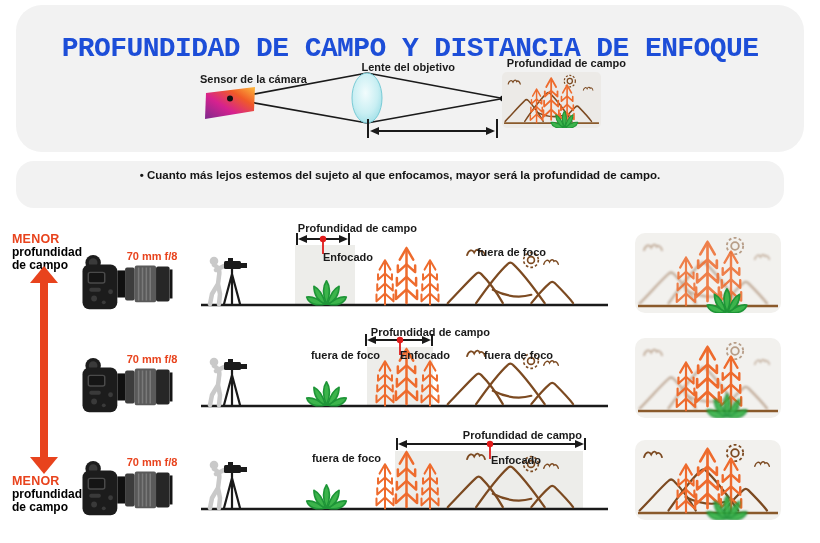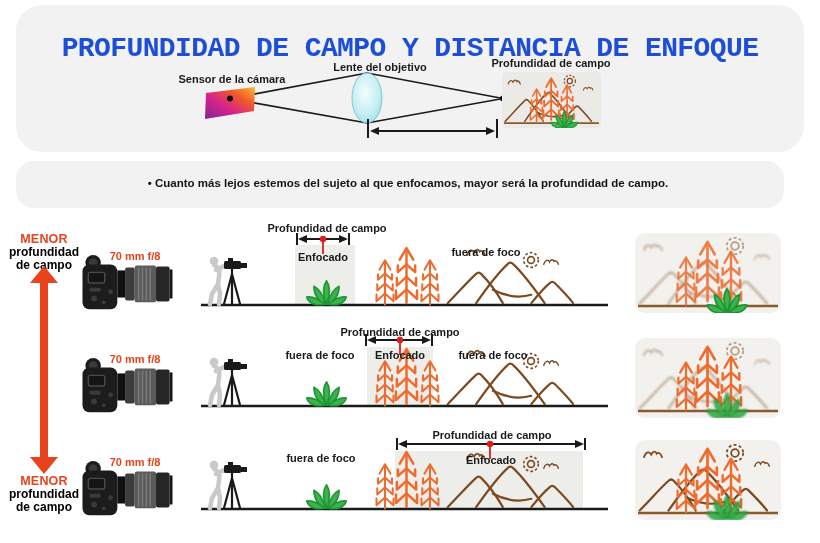--- a/index.html
+++ b/index.html
@@ -1,28 +1,28 @@
 <!DOCTYPE html>
 <html><head>
 <meta charset="utf-8">
 <style>
   html,body { margin:0; padding:0; background:#ffffff; }
   .page { position:relative; width:820px; height:543px; background:#ffffff;
           font-family:"Liberation Sans", sans-serif; overflow:hidden; }
   .panel { position:absolute; background:#F2F2F2; }
   .title { position:absolute; left:16px; top:14px; width:788px; text-align:center;
            font-size:28px; font-weight:700; letter-spacing:-0.6px; color:#1d4ed8;font-family:Liberation Mono, monospace; }
-  .lbl { position:absolute; text-align:center; color:#1a1a1a; font-weight:700;
+  .lbl { position:absolute; text-align:right; color:#1a1a1a; font-weight:700;
          font-size:11px; line-height:12px; white-space:nowrap; }
   .note { position:absolute; left:16px; width:768px; text-align:center;
           font-size:11.5px; font-weight:600; color:#141414; line-height:13px; }
-  .axis-block { position:absolute; left:4px; width:80px; text-align:center; line-height:13px; }
+  .axis-block { position:absolute; left:12px; width:80px; line-height:13px; }
   .axis-term { font-size:12.5px; font-weight:800; color:#E8431D; letter-spacing:0.2px; }
   .axis-sub { font-size:12px; font-weight:600; color:#000000; }
-  .cam-label { position:absolute; left:85px; width:100px; text-align:center;
+  .cam-label { position:absolute; left:102px; width:100px; text-align:center;
                font-size:11px; font-weight:700; color:#E8431D; }
   .band { position:absolute; background:#EDEDEA; }
   .card { position:absolute; background:#F2F1EE; border-radius:10px; overflow:hidden; }
   .mini-card { position:absolute; background:#ECEAE7; border-radius:5px; overflow:hidden; }
   svg.scene, svg.arrowsvg, svg.diag, svg.cam, svg.vaxis { position:absolute; display:block; }
   
   .card1 .g-mount, .card2 .g-mount { opacity:0.42; filter:blur(0.8px); }
   .card1 .g-sun,   .card2 .g-sun   { opacity:0.5;  filter:blur(0.6px); }
   .card1 .g-trees  { opacity:0.85; filter:blur(0.7px); }
   .card2 .g-plant  { opacity:0.92; filter:blur(0.8px); }
@@ -152,21 +152,21 @@
         <use href="#sym-tree" x="59" y="2" width="27" height="72"></use>
         <use href="#sym-tree" x="84" y="15" width="24" height="59"></use>
         </g>
       <g class="g-plant">
           <use href="#sym-plant" x="68" y="54" width="48" height="27"></use>
         </g>
     </svg>
   </div>
 
   <div class="panel" style="left:16px; top:161px; width:768px; height:47px; border-radius:18px;"></div>
-  <p class="note" style="top:169px; margin:8px;">• Cuanto más lejos estemos del sujeto al que enfocamos, mayor será la profundidad de campo.</p>
+  <p class="note" style="top:169px; margin:0;">• Cuanto más lejos estemos del sujeto al que enfocamos, mayor será la profundidad de campo.</p>
 
   <div class="axis-block" style="top:233px;">
     <div class="axis-term">MENOR</div>
     <div class="axis-sub">profundidad</div>
     <div class="axis-sub">de campo</div>
   </div>
   <svg class="vaxis" style="left:28px; top:266px;" width="32" height="208" viewBox="0 0 32 208">
     <rect x="12" y="14" width="8" height="180" fill="#E8431D"></rect>
     <polygon points="16,0 2,17 30,17" fill="#E8431D"></polygon>
     <polygon points="16,208 2,191 30,191" fill="#E8431D"></polygon>

